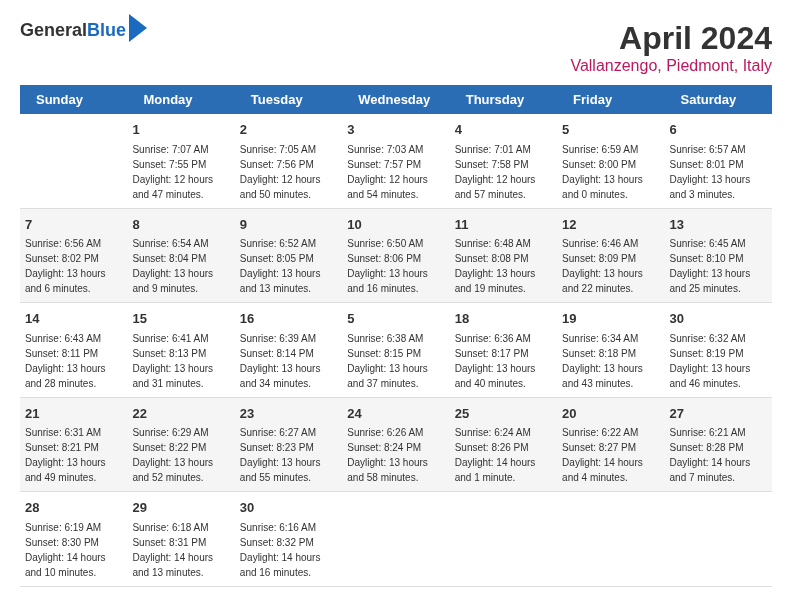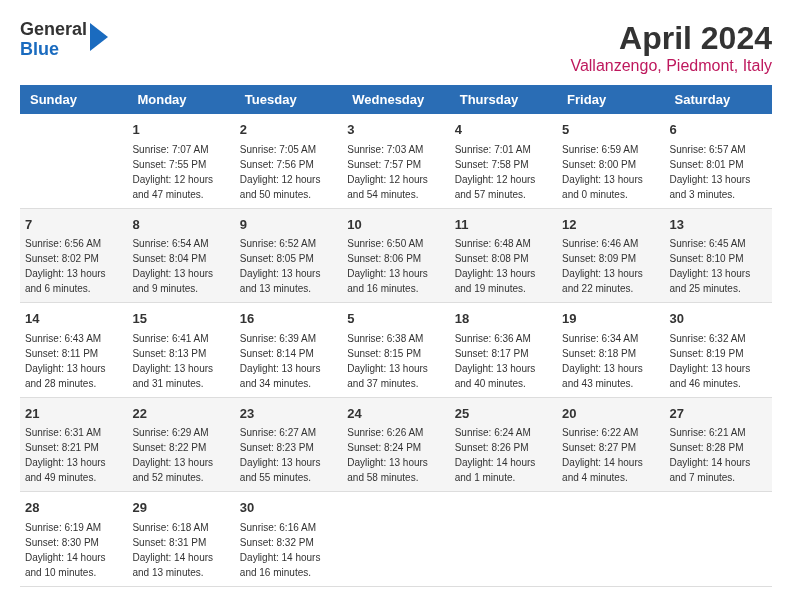--- a/index.html
+++ b/index.html
@@ -15,21 +15,21 @@
       justify-content: space-between;
       align-items: flex-start;
       margin-bottom: 10px;
     }
     .logo {
       display: flex;
       align-items: center;
     }
     .logo-text {
       display: flex;
-      flex-direction: column;
+      flex-direction: row;
       font-size: 18px;
       font-weight: bold;
       line-height: 1.1;
     }
     .logo-text .general { color: #333; }
     .logo-text .blue { color: #1a6bbf; }
     .logo-arrow {
       width: 0;
       height: 0;
       border-top: 14px solid transparent;
@@ -55,21 +55,21 @@
     table {
       width: 100%;
       border-collapse: collapse;
       font-size: 11px;
     }
     thead tr {
       background-color: #2a6db5;
       color: #fff;
     }
     thead th {
-      padding: 7px 10px;
+      padding: 7px 16px;
       text-align: left;
       font-size: 13px;
       font-weight: bold;
     }
     tbody tr {
       border-bottom: 1px solid #ddd;
     }
     tbody tr:nth-child(odd) {
       background: #fff;
     }

